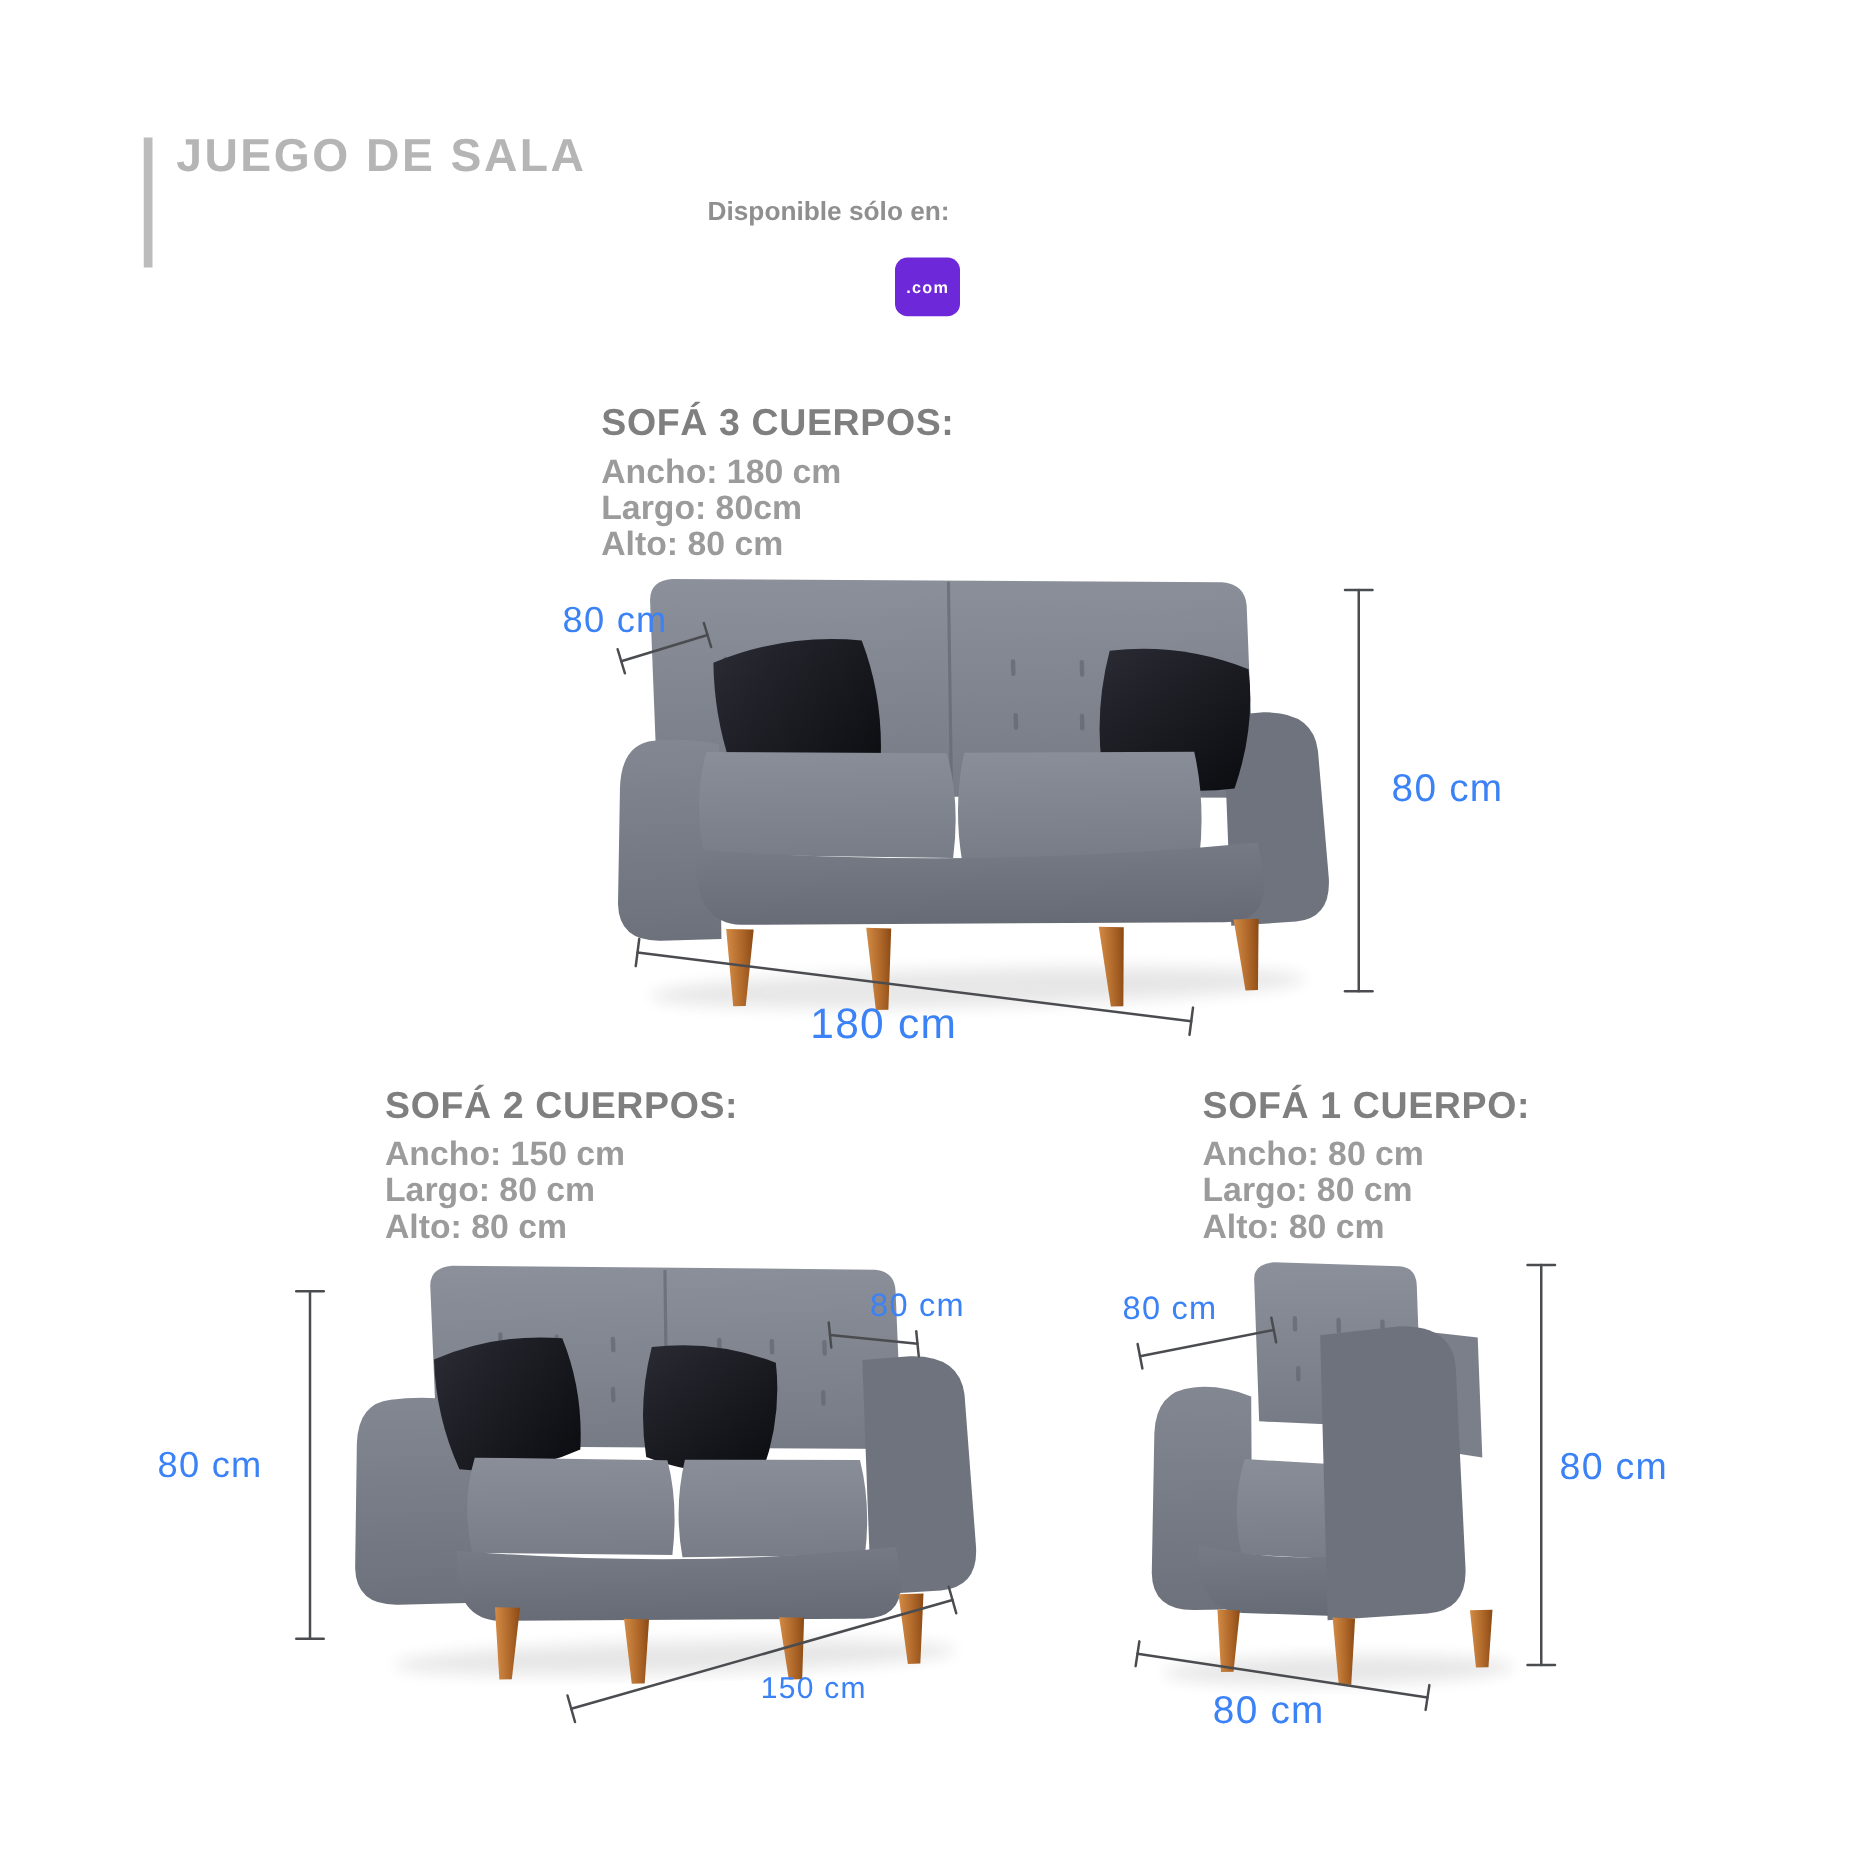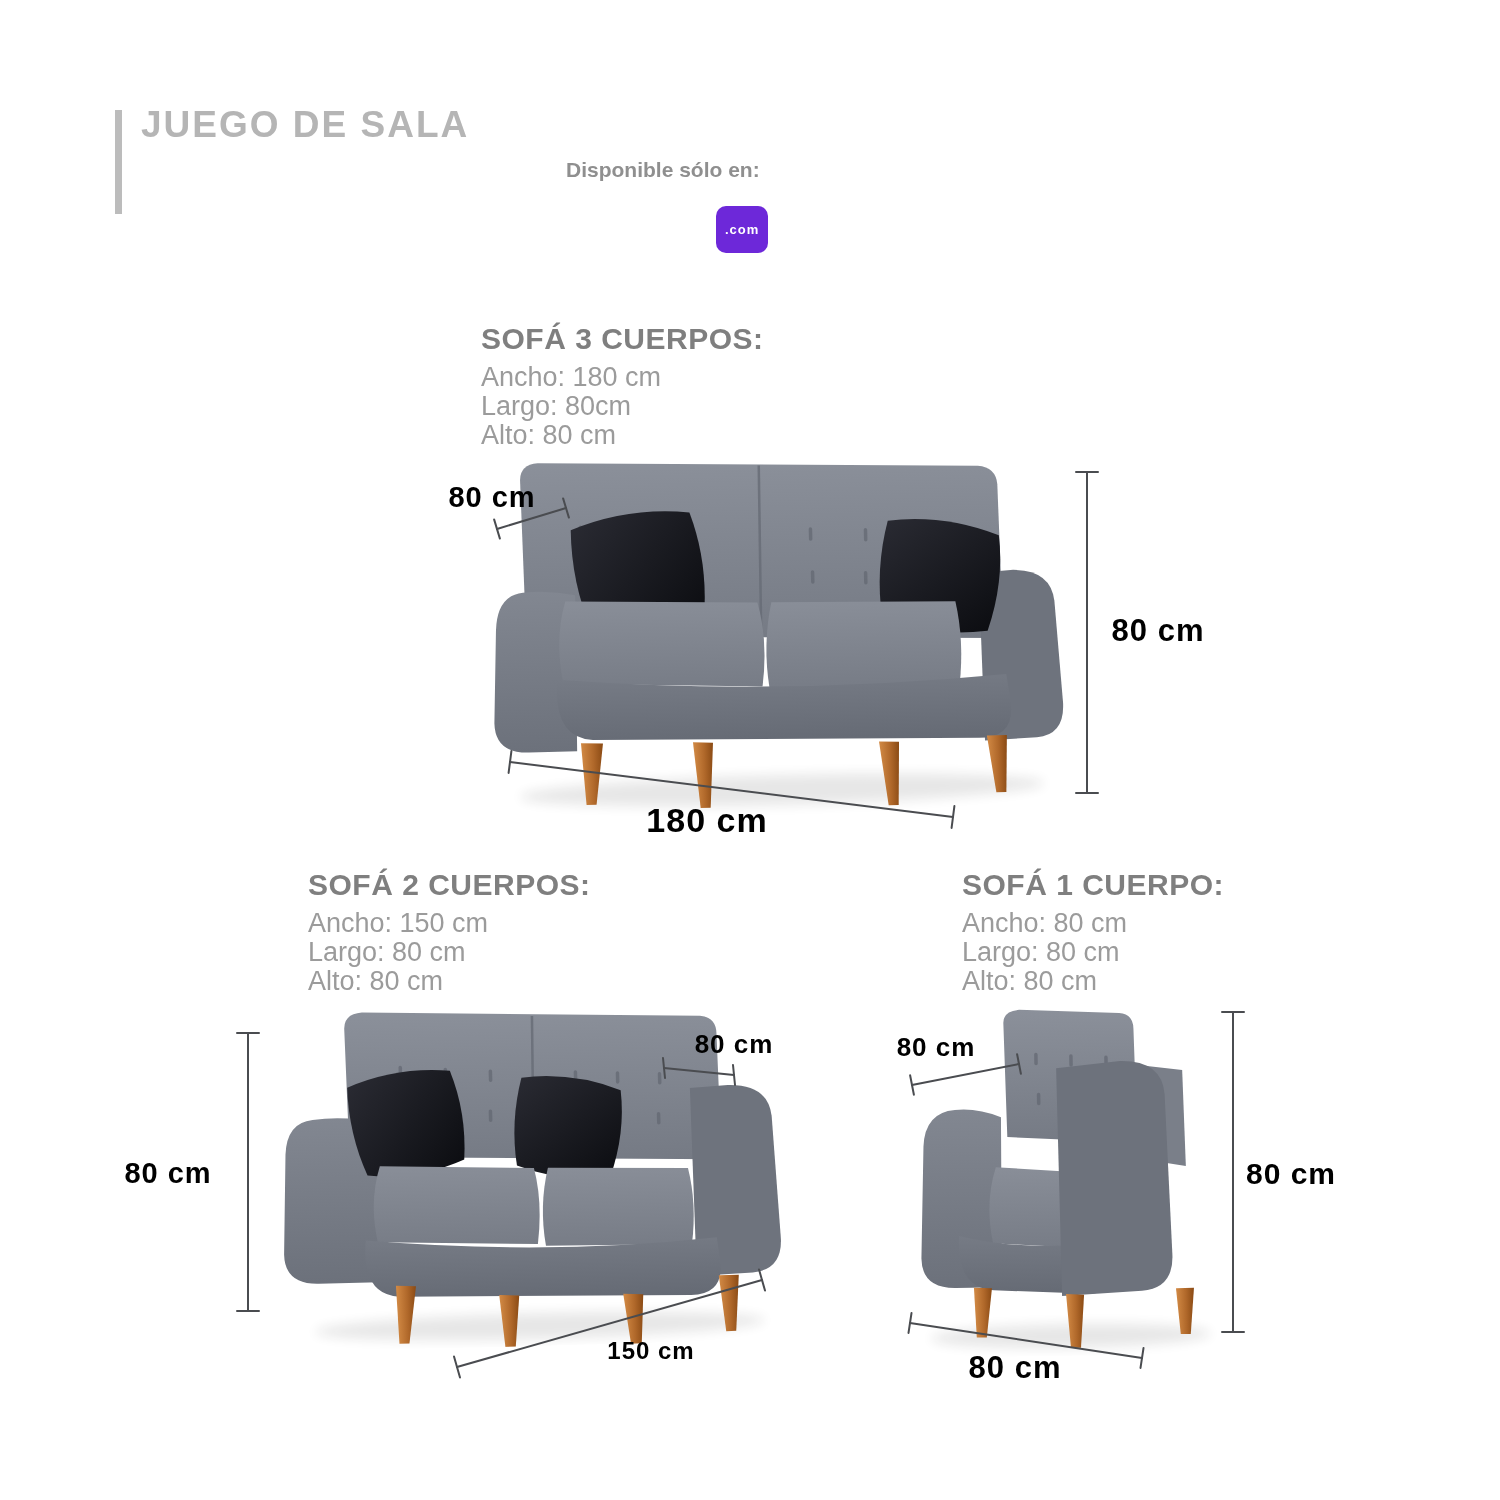--- a/index.html
+++ b/index.html
@@ -18,23 +18,23 @@
   .brand .b-dark{color:#8d8d8d;}
   .logo-o{display:inline-block;width:16px;height:16px;border:9px solid #8d8d8d;border-radius:50%;
     position:relative;vertical-align:-1px;margin:0 1px;}
   .logo-o-dash{position:absolute;left:50%;top:55%;transform:translate(-50%,-50%);
     width:12px;height:5px;border-radius:3px;background:#8d8d8d;}
   .tld-badge{position:absolute;left:716px;top:194px;background:#6d28d9;color:#ffffff;
     font-size:13px;font-weight:700;padding:16px 9px;border-radius:10px;letter-spacing:1px;margin-top:12px;}
   
   .spec-block{position:absolute;}
   .spec-heading{font-size:30px;font-weight:800;letter-spacing:0.5px;color:#7f7f7f;margin:0 0 7px 0;}
-  .spec-line{font-size:27px;font-weight:400;color:#9b9b9b;line-height:29px;margin:0;}
-  
-  .dim-label{position:absolute;transform:translate(-50%,-50%);color:#000000;font-weight:700;
+  .spec-line{font-size:27px;font-weight:700;color:#9b9b9b;line-height:29px;margin:0;}
+  
+  .dim-label{position:absolute;transform:translate(-50%,-50%);color:#3b82f6;font-weight:400;
     letter-spacing:1px;white-space:nowrap;}
   
   .sofa{position:absolute;}
   .overlay{position:absolute;left:0;top:0;pointer-events:none;}
 </style>
 </head>
 <body>
 
 <div class="canvas">
 

